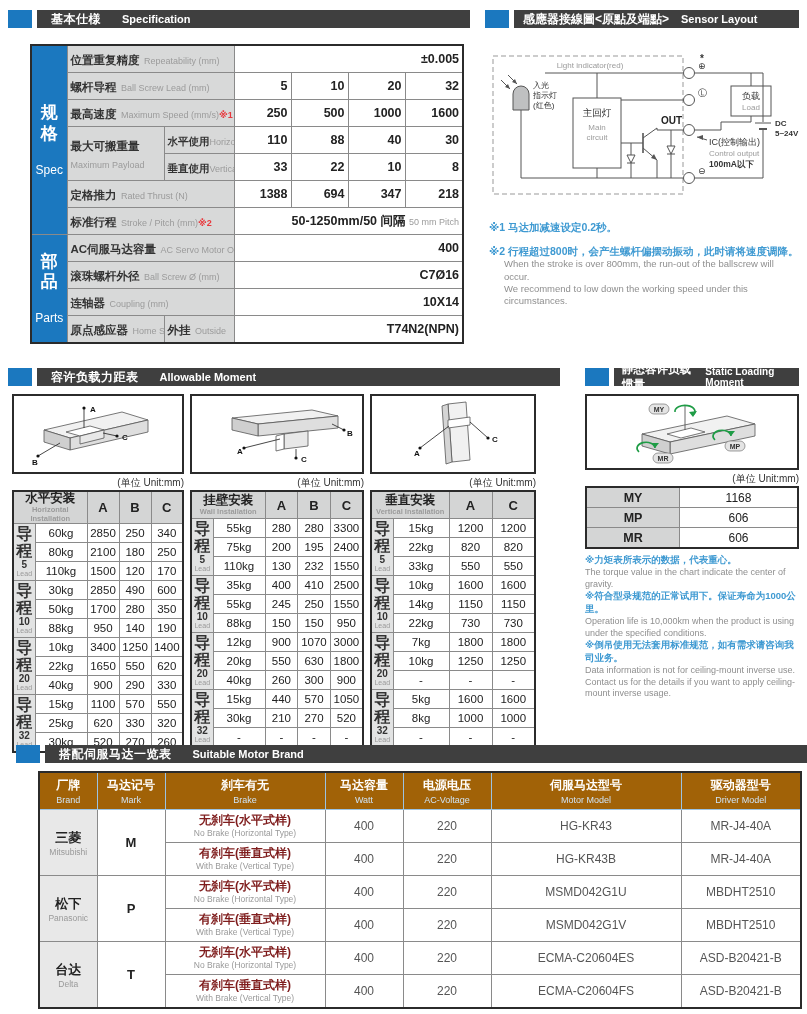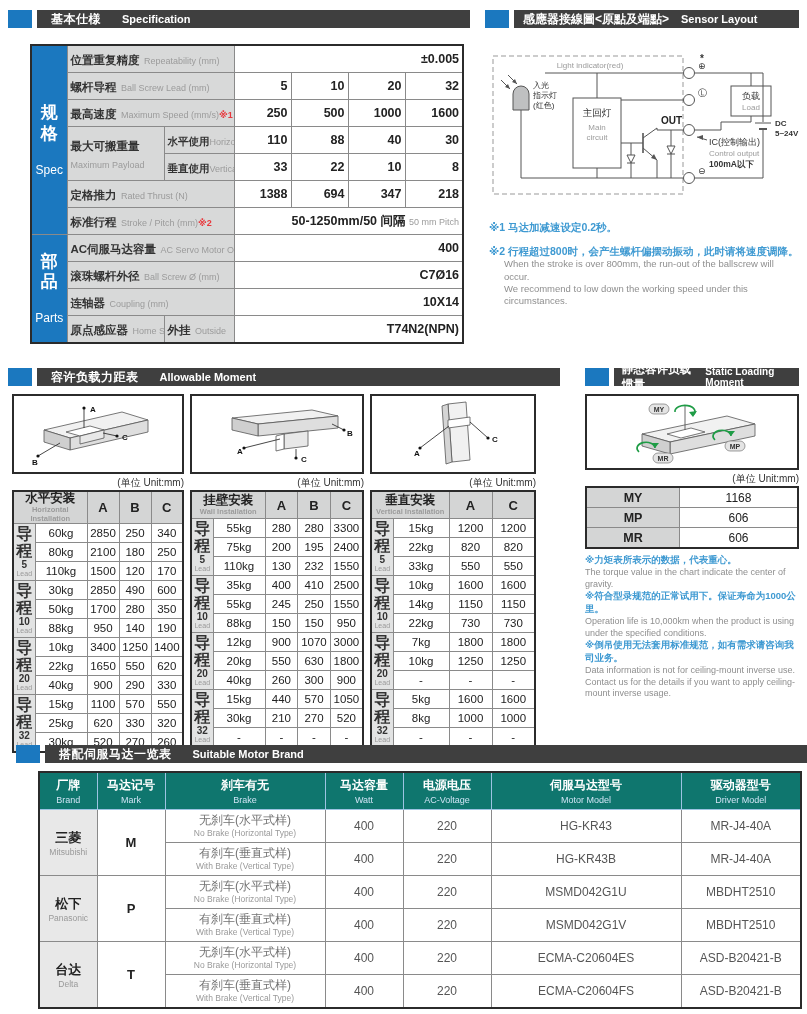--- a/index.html
+++ b/index.html
@@ -50,29 +50,29 @@
   
   .st-table{width:100%;margin-top:2px}
   .st-table td{height:17px;text-align:center;vertical-align:middle}
   .st-k{background:#d4d5d5;font-weight:bold;font-size:12.5px;width:90px}
   .st-v{font-size:12px;color:#222}
   .st-notes{margin-top:5px}
   .st-notes .bnote{font-size:9.5px}
   .st-notes .gnote{margin-left:0;font-size:9px}
   
   .motor-table{margin:8px 0 0 22px;width:762px}
-  .motor-table th{background:#0f766e;color:#fff;height:36px;vertical-align:middle;padding:0;border-color:#9cc3e2}
+  .motor-table th{background:#a16207;color:#fff;height:36px;vertical-align:middle;padding:0;border-color:#9cc3e2}
   .motor-table th .zh{display:block;font-size:12px;font-weight:bold}
   .motor-table th .en{display:block;font-size:9px;font-weight:normal;color:#cfe3f4;margin-top:1px}
   .motor-table td{height:32px;text-align:center;vertical-align:middle;padding:0}
   .brand{background:#e8e8e8}
   .brand .zh{display:block;font-weight:bold;font-size:13px;color:#222}
   .brand .en{display:block;font-size:8.5px;color:#999}
   .mark{font-weight:bold;font-size:13px;color:#222}
-  .brake .zh{display:block;font-weight:normal;font-size:12px;color:#737373;line-height:1.15}
+  .brake .zh{display:block;font-weight:bold;font-size:12px;color:#7f1d1d;line-height:1.15}
   .brake .en{display:block;font-size:8.5px;color:#999}
   .mval{font-size:12px;color:#555}
   svg text{font-family:"Liberation Sans","DejaVu Sans",sans-serif}
 </style>
 </head>
 <body>
 
 <div class="sec" style="left:8px;top:10px;width:462px">
   <div class="hd">
     <span class="hd-sq"></span>

